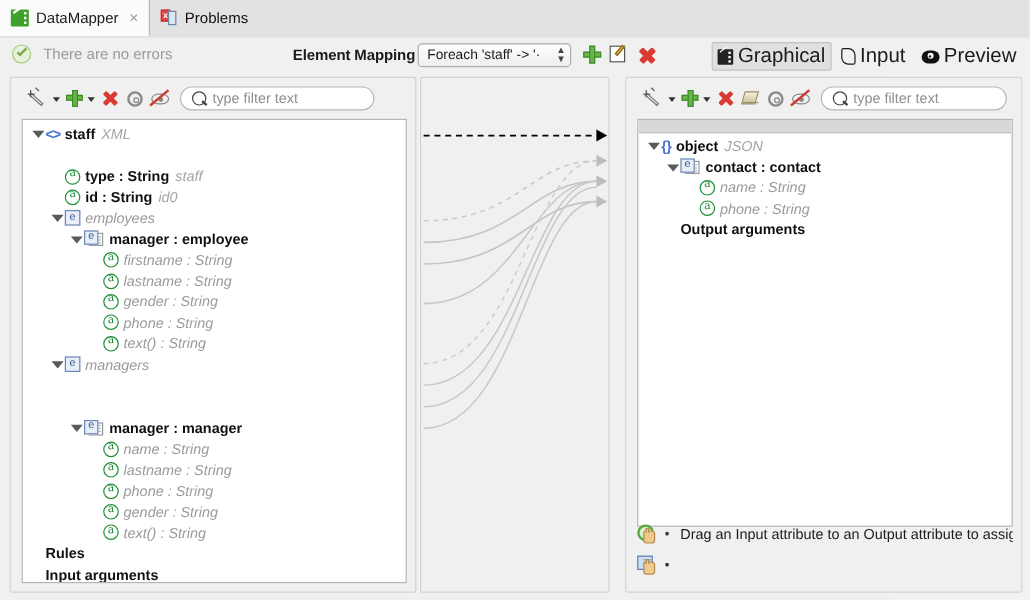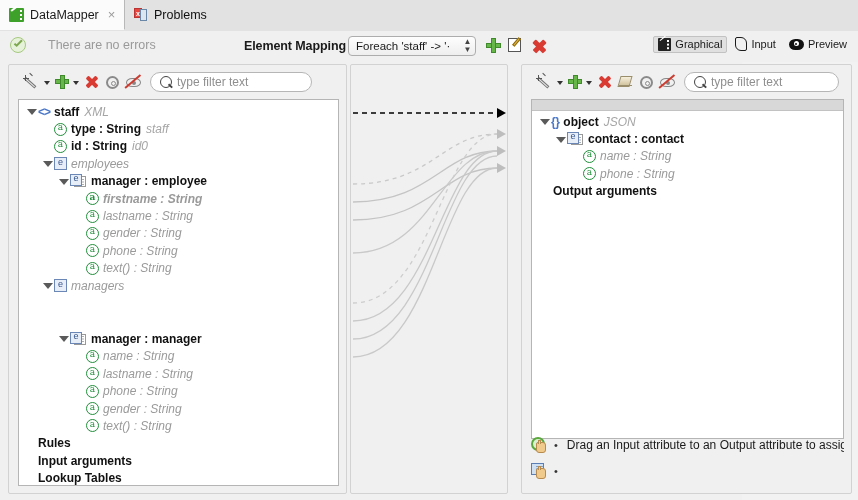--- a/index.html
+++ b/index.html
@@ -28,21 +28,21 @@
     background:#fff;transform:rotate(-38deg);transform-origin:left center;}
   .dm-ico:after{content:"";position:absolute;left:10.5px;top:2px;width:2px;height:2px;
     background:#fff;box-shadow:0 4px 0 #fff,0 8px 0 #fff;}
   .pb-ico{width:14px;height:14px;position:relative;display:inline-block;flex:0 0 auto;}
   .pb-ico .sq{position:absolute;left:0;top:0;width:8px;height:10px;background:#e8453c;border:1px solid #b33;box-sizing:border-box;}
   .pb-ico .sq:after{content:"x";position:absolute;left:1px;top:2px;font-size:7px;color:#fff;line-height:6px;font-weight:bold;}
   .pb-ico .pg{position:absolute;left:6px;top:1px;width:7px;height:12px;border:1px solid #6b87a8;background:#dbe6f0;box-sizing:border-box;}
 
   
   .header{position:absolute;left:0;top:31px;width:858px;height:31px;background:#f0f0f0;}
-  .errbar{position:absolute;left:10px;top:6px;display:flex;align-items:center;gap:22px;}
+  .errbar{position:absolute;left:10px;top:6px;display:flex;align-items:center;gap:10px;}
   .ok-ico{width:14px;height:14px;border-radius:50%;border:1.6px solid #a6c97f;background:#e7f2da;position:relative;}
   .ok-ico:after{content:"";position:absolute;left:3px;top:5.5px;width:4px;height:1.8px;background:#7da84f;transform:rotate(42deg);}
   .ok-ico:before{content:"";position:absolute;left:5.2px;top:3.5px;width:6.5px;height:1.8px;background:#7da84f;transform:rotate(-45deg);}
   .err-text{color:#9a9a9a;font-size:12.5px;}
   .em-label{position:absolute;left:244px;top:8px;font-size:12.5px;font-weight:bold;color:#1a1a1a;letter-spacing:-0.1px;}
   .combo{position:absolute;left:348px;top:5px;width:128px;height:20px;box-sizing:border-box;
     border:1px solid #adadad;border-radius:4px;background:linear-gradient(#fefefe,#eeeeee);
     font-size:11.5px;display:flex;align-items:center;padding:0 2px 0 7px;overflow:hidden;white-space:nowrap;}
   .combo .ctext{overflow:hidden;text-overflow:clip;flex:1;}
   .spin{width:11px;flex:0 0 11px;position:relative;font-size:8px;line-height:8px;color:#444;text-align:center;}
@@ -53,21 +53,21 @@
   .plus:after{content:"";position:absolute;left:7px;top:2px;width:5px;height:15px;background:#67b64a;border:1px solid #3f8a2b;box-sizing:border-box;}
   .editico{left:507px;}
   .editico .paper{position:absolute;left:1px;top:2px;width:13px;height:14px;border:1.3px solid #555;background:#fff;box-sizing:border-box;}
   .editico .pen{position:absolute;left:8px;top:1px;width:3px;height:10px;background:#e0b43c;border:1px solid #8a6a16;transform:rotate(40deg);box-sizing:border-box;}
   .xbtn{left:530px;}
   .xbtn:before,.xbtn:after{content:"";position:absolute;left:2px;top:7.5px;width:15px;height:4.5px;background:#d93a32;border-radius:1px;}
   .xbtn:before{transform:rotate(45deg);}
   .xbtn:after{transform:rotate(-45deg);}
 
   .viewgrp{position:absolute;right:6px;top:4px;display:flex;align-items:center;gap:3px;}
-  .vbtn{display:flex;align-items:center;gap:4px;padding:2px 5px;border-radius:2px;font-size:11px;}
+  .vbtn{display:flex;align-items:center;gap:4px;padding:2px 5px;border-radius:2px;font-size:17px;}
   .vbtn.on{background:#e0e0e0;border:1px solid #c2c2c2;padding:1px 4px;}
   .gico{width:13px;height:13px;background:#222;border-radius:1px;position:relative;flex:0 0 auto;}
   .gico:before{content:"";position:absolute;left:2px;top:2px;width:7px;height:1.4px;background:#fff;transform:rotate(-38deg);transform-origin:left center;}
   .gico:after{content:"";position:absolute;left:9px;top:2px;width:2px;height:2px;background:#fff;box-shadow:0 3.6px 0 #fff,0 7.2px 0 #fff;}
   .sico{width:12px;height:14px;border:1.4px solid #1a1a1a;border-radius:2px 6px 2px 6px;box-sizing:border-box;flex:0 0 auto;}
   .eico{width:15px;height:11px;border-radius:50%/60%;background:#111;position:relative;flex:0 0 auto;}
   .eico:after{content:"";position:absolute;left:5px;top:2.6px;width:5px;height:5px;border-radius:50%;background:#fff;}
   .eico:before{content:"";position:absolute;left:6.4px;top:4px;width:2.2px;height:2.2px;border-radius:50%;background:#111;z-index:2;}
   .panel-outer{position:absolute;background:#f0f0f0;border:1px solid #d2d2d2;box-sizing:border-box;border-radius:2px;}
   #left-panel{left:8px;top:64px;width:339px;height:430px;}
@@ -232,21 +232,21 @@
       </div>
     </div>
     <div class="treebox">
       <div class="tree" id="left-tree">
           <div class="row" style="padding-left: 6px;">
             <span class="tw open"></span>
             <span class="xmlico ic">&lt;&gt;</span>
             <span class="lbl b">staff</span>
             <span class="gi2">XML</span>
           </div>
-          <div class="row" style="padding-left: 22px;">
+          <div class="row" style="padding-left: 22px; margin-top: 18px;">
             <span class="tw"></span>
             <span class="aico ic"></span>
             <span class="lbl b">type : String</span>
             <span class="gi2">staff</span>
           </div>
           <div class="row" style="padding-left: 22px;">
             <span class="tw"></span>
             <span class="aico ic"></span>
             <span class="lbl b">id : String</span>
             <span class="gi2">id0</span>
@@ -259,21 +259,21 @@
           <div class="row" style="padding-left: 38px;">
             <span class="tw open"></span>
             <span class="elist ic">
               <span class="back">
                 <i></i>
               </span>
               <span class="front"></span>
             </span>
             <span class="lbl b">manager : employee</span>
           </div>
-          <div class="row" style="padding-left: 54px; font-weight: bold;">
+          <div class="row" style="padding-left: 54px;">
             <span class="tw"></span>
             <span class="aico ic"></span>
             <span class="lbl gi">firstname : String</span>
           </div>
           <div class="row" style="padding-left: 54px;">
             <span class="tw"></span>
             <span class="aico ic"></span>
             <span class="lbl gi">lastname : String</span>
           </div>
           <div class="row" style="padding-left: 54px;">
@@ -418,21 +418,21 @@
           <div class="row" style="padding-left: 38px;">
             <span class="tw"></span>
             <span class="aico ic"></span>
             <span class="lbl gi">name : String</span>
           </div>
           <div class="row" style="padding-left: 38px;">
             <span class="tw"></span>
             <span class="aico ic"></span>
             <span class="lbl gi">phone : String</span>
           </div>
-          <div class="row" style="padding-left: 8px;">
+          <div class="row" style="padding-left: 22px;">
             <span class="tw"></span>
             <span class="lbl b">Output arguments</span>
           </div>
         </div>
     </div>
     <div class="hintbox" id="hints">
         <div class="hint">
           <span class="hico">
             <span class="circ"></span>
             <span class="hand"></span>

